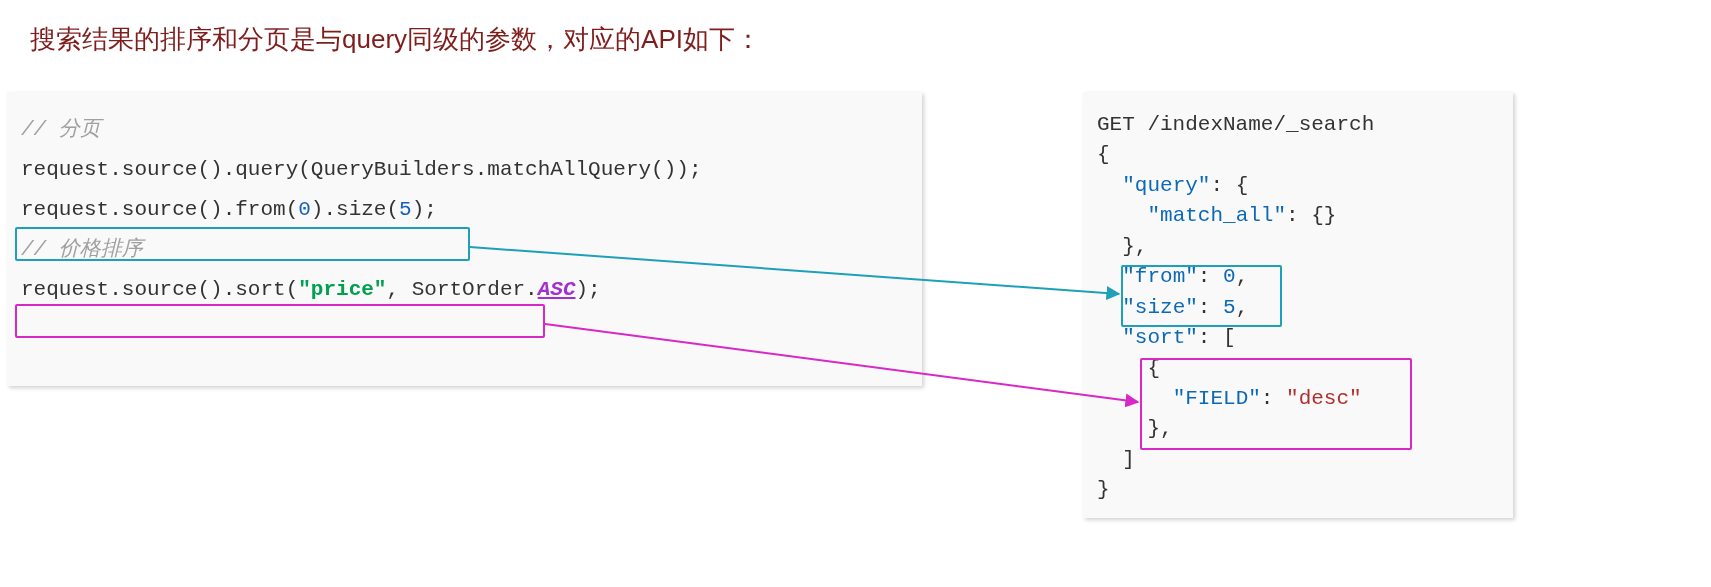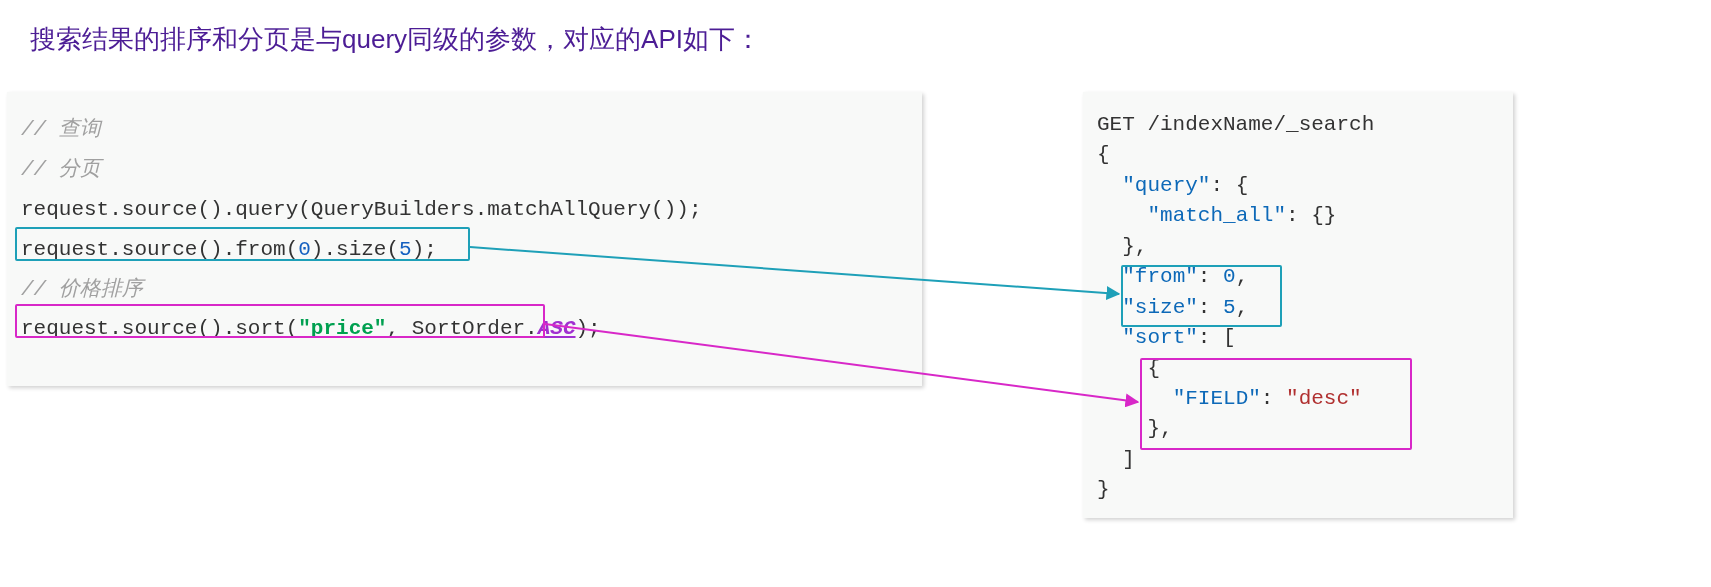--- a/index.html
+++ b/index.html
@@ -10,21 +10,21 @@
     height: 587px;
     position: relative;
     color: #333;
   }
   .heading {
     position: absolute;
     left: 30px;
     top: 22px;
     font-size: 26px;
     font-weight: 500;
-    color: #4c1d95;
+    color: #7f1d1d;
   }
   .code-left {
     position: absolute;
     left: 7px;
     top: 92px;
     width: 915px;
     height: 294px;
     background: #f8f9f8;
     box-shadow: 2px 2px 4px rgba(0,0,0,0.18);
     padding: 18px 14px;
@@ -101,21 +101,20 @@
     pointer-events: none;
   }
   .code-line { white-space: pre; }
 </style>
 </head>
 <body>
 
 <div class="heading">搜索结果的排序和分页是与query同级的参数，对应的API如下：</div>
 
 <div class="code-left">
-  <div class="code-line"><span class="comment">// 查询</span></div>
   <div class="code-line"><span class="comment">// 分页</span></div>
   <div class="code-line">request.source().query(QueryBuilders.matchAllQuery());</div>
   <div class="code-line"><span>request.source().from(</span><span class="num">0</span><span>).size(</span><span class="num">5</span><span>);</span></div>
   <div class="code-line"><span class="comment">// 价格排序</span></div>
   <div class="code-line"><span>request.source().sort(</span><span class="str-g">"price"</span><span>, SortOrder.</span><span class="kw-p">ASC</span><span>);</span></div>
 </div>
 
 <div class="code-right"><span>GET /indexName/_search</span>
 <span>{</span>
 <span>  </span><span class="json-key">"query"</span><span>: {</span>

